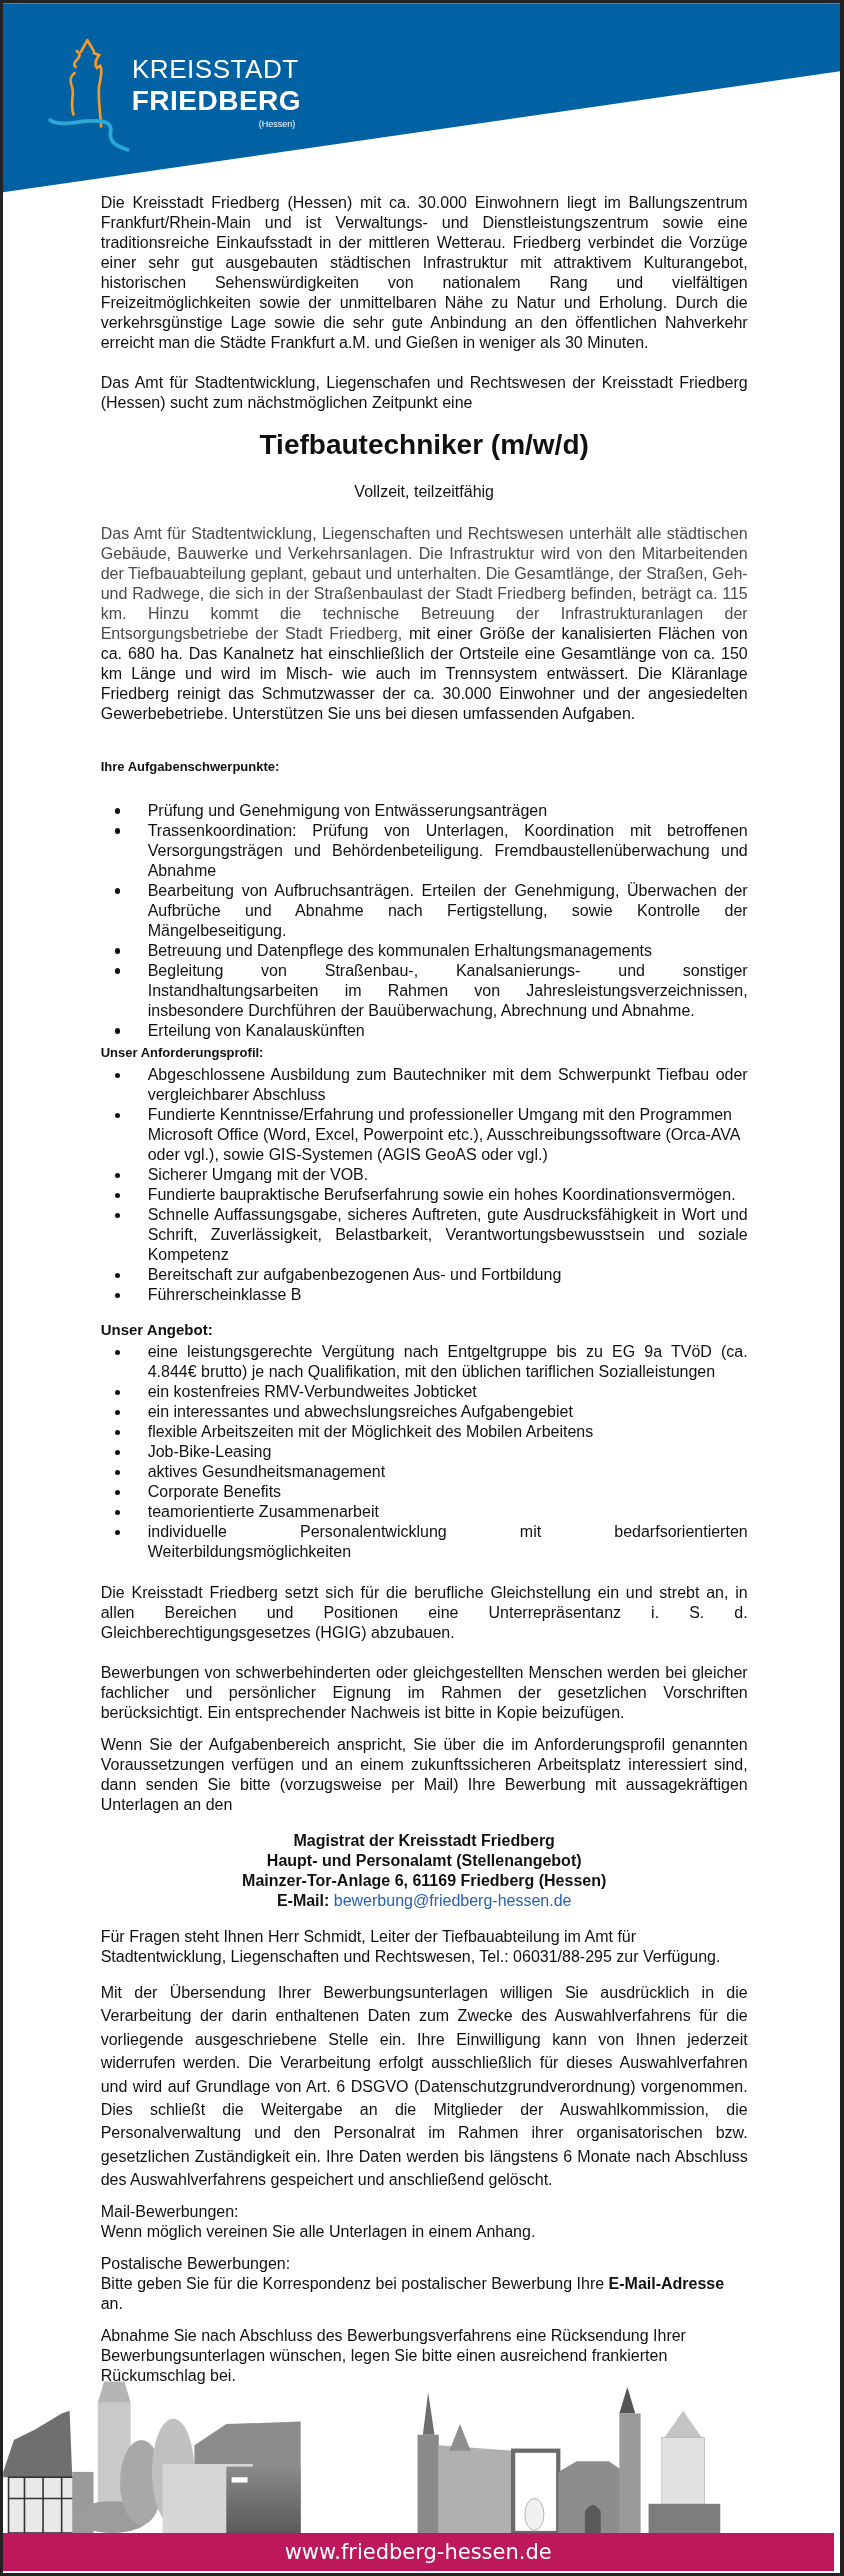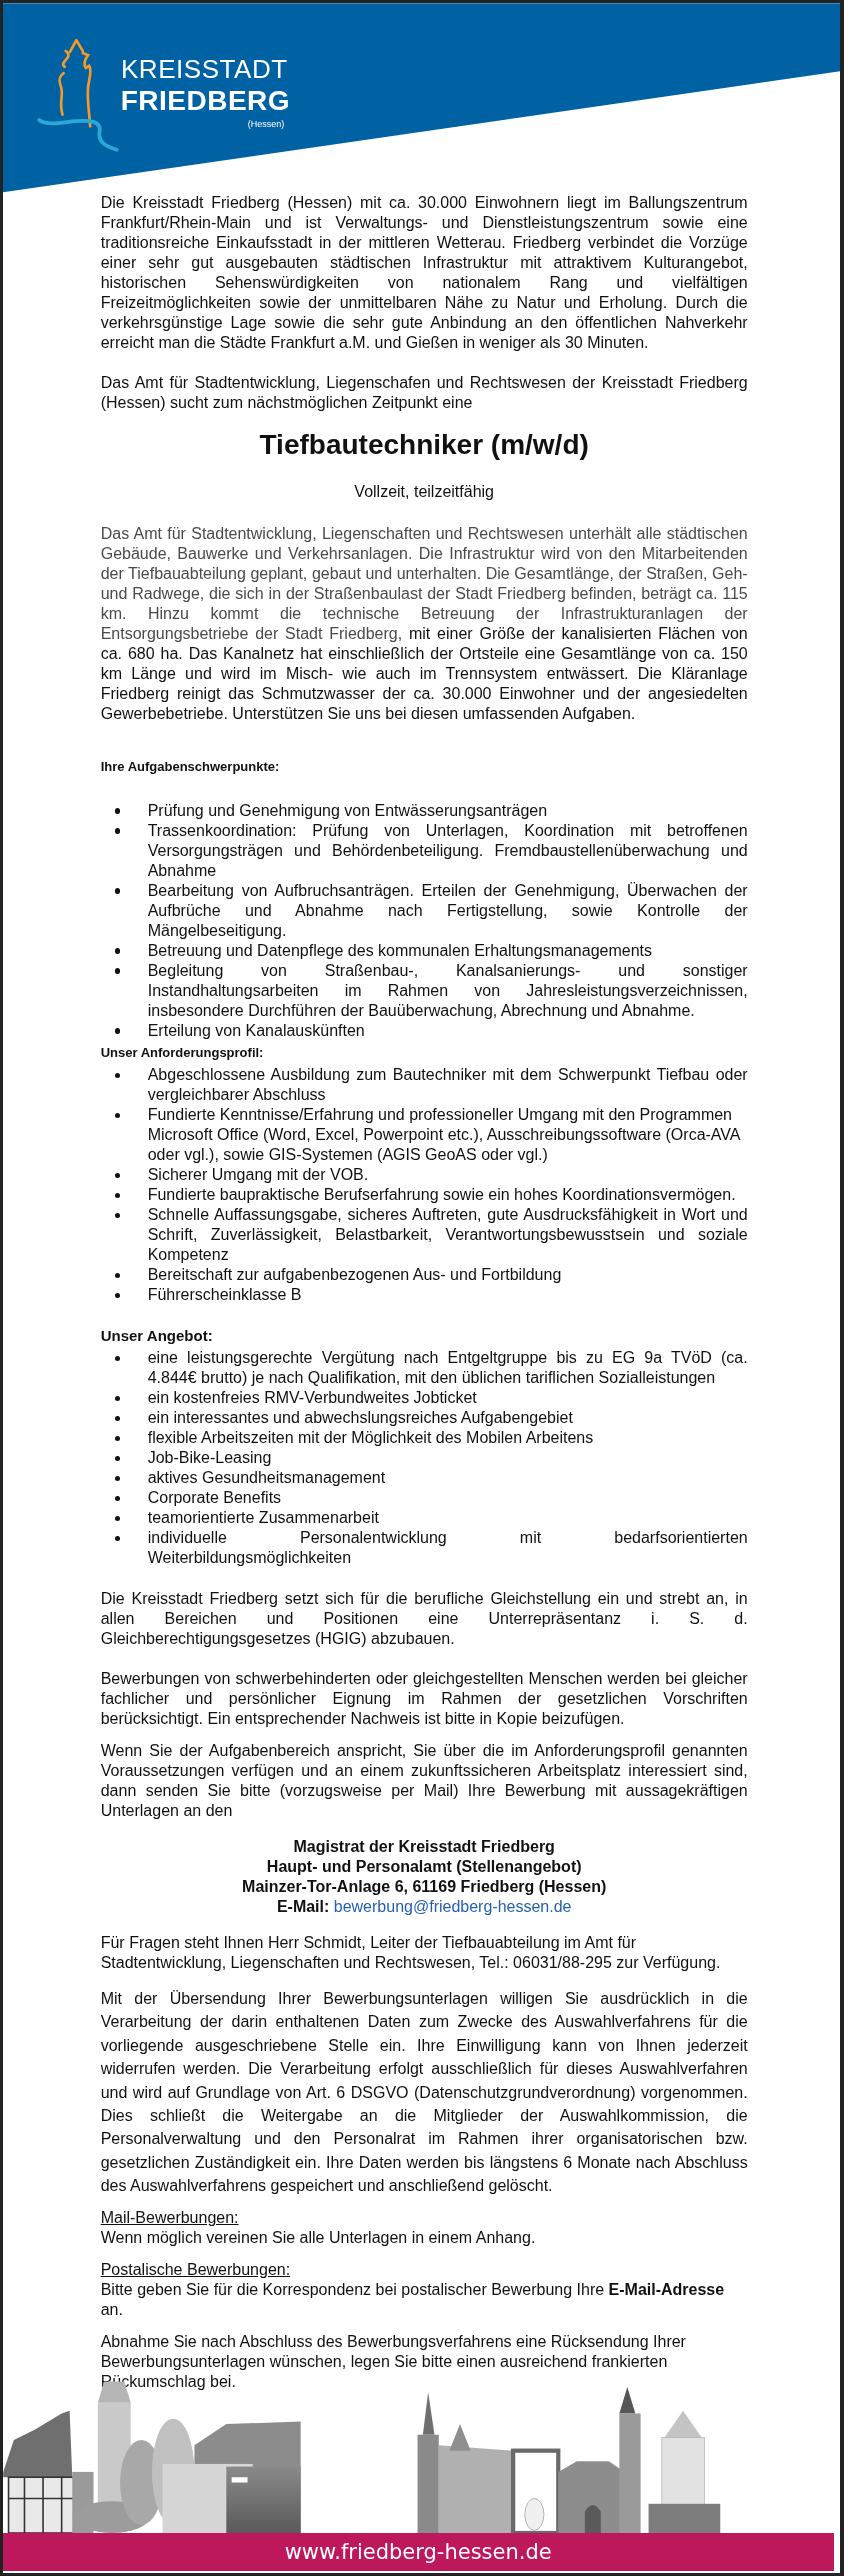--- a/index.html
+++ b/index.html
@@ -3,21 +3,21 @@
 <meta charset="utf-8">
 <style>
   html, body { margin: 0; padding: 0; background: #222222; }
   body { width: 844px; height: 2576px; position: relative; overflow: hidden; }
   .frame {
     position: absolute; left: 2.7px; top: 2.7px; width: 837px; height: 2570px;
     background: #ffffff; overflow: hidden;
   }
   .header-band { position: absolute; left: 0; top: 0; width: 837px; height: 197px; }
   .header-band svg { display: block; }
-  .logo { position: absolute; left: 34px; top: 33px; width: 266px; height: 117px; }
+  .logo { position: absolute; left: 45px; top: 33px; width: 266px; height: 117px; }
   .logo-word {
     position: absolute; color: #ffffff; font-family: "Liberation Sans", sans-serif;
     letter-spacing: 0.5px; white-space: nowrap;
   }
   .logo-word.kreis { left: 84px; top: 18px; font-size: 26.6px; font-weight: 400; transform: scaleX(0.98); transform-origin: left; }
   .logo-word.fried { left: 84px; top: 49px; font-size: 28px; font-weight: 700; }
   .logo-word.hessen { left: 211px; top: 83px; font-size: 9px; letter-spacing: 0; }
 
   .content {
     position: absolute; left: 98px; top: 190px; width: 647px;
@@ -37,21 +37,21 @@
   }
   h2.sec.small { font-size: 15px; line-height: 20px; margin: 0 0 2.1px 0; }
   h2.sec.close { margin-bottom: 1.1px; }
   ul.bl { list-style: none; margin: 0 0 19px 0; padding: 0; }
   ul.bl li { position: relative; padding-left: 47px; text-align: justify; margin-bottom: 0; }
   ul.bl li .bullet {
     position: absolute; left: 14px; top: 7.4px; width: 5.8px; height: 5.8px; border-radius: 50%; background: #111;
   }
   .contact { text-align: center; font-weight: 700; margin: 0 0 16px 0; }
   .contact a { color: #2660b0; text-decoration: none; font-weight: 400; }
-  .u { text-decoration: underline; }
+  .u { }
   .footer-img { position: absolute; left: 0; top: 2368px; width: 837px; height: 162px; }
   .footer-bar {
     position: absolute; left: 0; top: 2530px; width: 831px; height: 38px; background: #be185d;
     color: #ffffff; font-family: "DejaVu Sans", sans-serif; font-size: 21px; line-height: 38px; text-align: center;
   }
 </style>
 </head>
 <body>
 
 <div class="frame">
@@ -92,21 +92,21 @@
     <ul class="bl" style="margin-bottom:1px">
       <li><span class="bullet"></span><span>Prüfung und Genehmigung von Entwässerungsanträgen</span></li>
       <li><span class="bullet"></span><span>Trassenkoordination: Prüfung von Unterlagen, Koordination mit betroffenen Versorgungsträgen und Behördenbeteiligung. Fremdbaustellenüberwachung und Abnahme</span></li>
       <li><span class="bullet"></span><span>Bearbeitung von Aufbruchsanträgen. Erteilen der Genehmigung, Überwachen der Aufbrüche und Abnahme nach Fertigstellung, sowie Kontrolle der Mängelbeseitigung.</span></li>
       <li><span class="bullet"></span><span>Betreuung und Datenpflege des kommunalen Erhaltungsmanagements</span></li>
       <li><span class="bullet"></span><span>Begleitung von Straßenbau-, Kanalsanierungs- und sonstiger Instandhaltungsarbeiten im Rahmen von Jahresleistungsverzeichnissen, insbesondere Durchführen der Bauüberwachung, Abrechnung und Abnahme.</span></li>
       <li><span class="bullet"></span><span>Erteilung von Kanalauskünften</span></li>
     </ul>
 
     <h2 class="sec close">Unser Anforderungsprofil:</h2>
-    <ul class="bl" style="margin-bottom:21px">
+    <ul class="bl" style="margin-bottom:15px">
       <li><span class="bullet"></span><span>Abgeschlossene Ausbildung zum Bautechniker mit dem Schwerpunkt Tiefbau oder vergleichbarer Abschluss</span></li>
       <li style="text-align:left"><span class="bullet"></span><span>Fundierte Kenntnisse/Erfahrung und professioneller Umgang mit den Programmen Microsoft Office (Word, Excel, Powerpoint etc.), Ausschreibungssoftware (Orca-AVA oder vgl.), sowie GIS-Systemen (AGIS GeoAS oder vgl.)</span></li>
       <li><span class="bullet"></span><span>Sicherer Umgang mit der VOB.</span></li>
       <li><span class="bullet"></span><span>Fundierte baupraktische Berufserfahrung sowie ein hohes Koordinationsvermögen.</span></li>
       <li><span class="bullet"></span><span>Schnelle Auffassungsgabe, sicheres Auftreten, gute Ausdrucksfähigkeit in Wort und Schrift, Zuverlässigkeit, Belastbarkeit, Verantwortungsbewusstsein und soziale Kompetenz</span></li>
       <li><span class="bullet"></span><span>Bereitschaft zur aufgabenbezogenen Aus- und Fortbildung</span></li>
       <li><span class="bullet"></span><span>Führerscheinklasse B</span></li>
     </ul>
 
     <h2 class="sec small">Unser Angebot:</h2>

